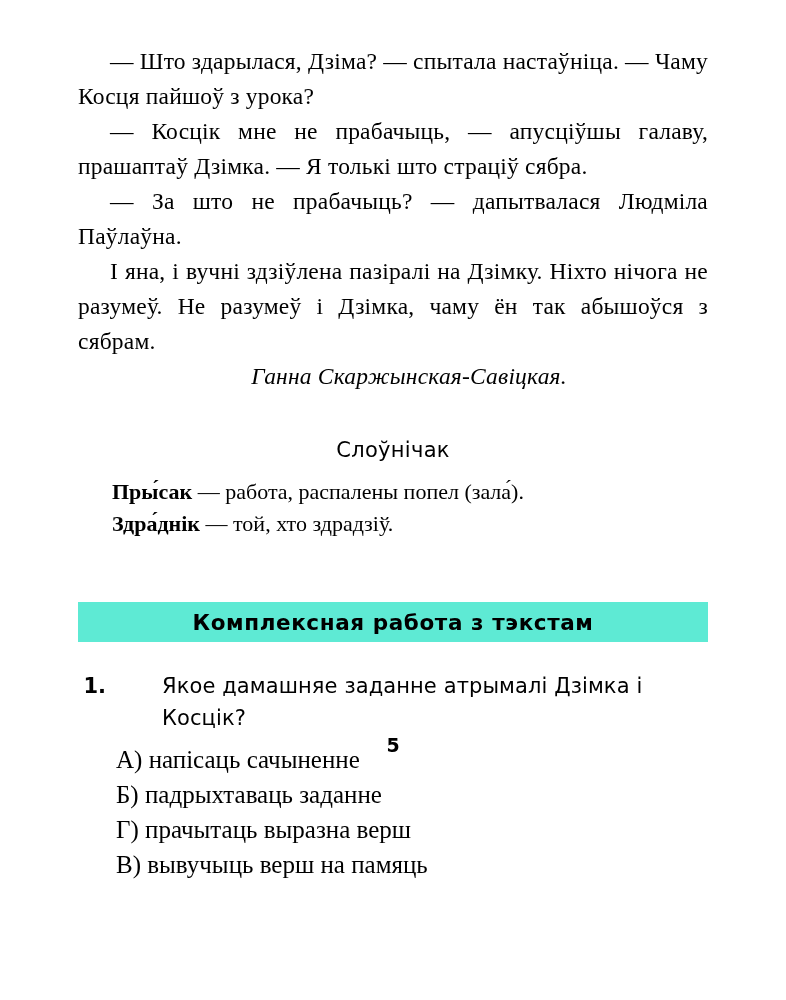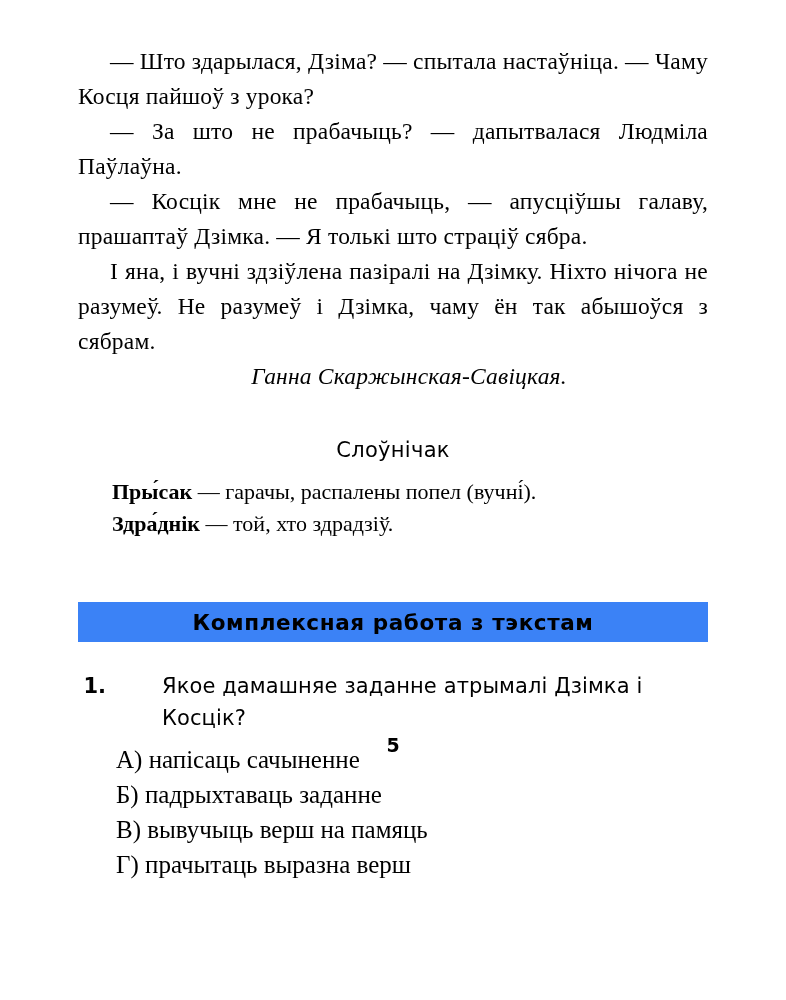--- a/index.html
+++ b/index.html
@@ -68,21 +68,21 @@
   }
   .glossary-list .term {
     font-family: Liberation Serif, serif;
     font-weight: bold;
     text-align: right;
   }
 
   
   .banner {
     margin-top: 62px;
-    background: #3b82f6;
+    background: #5eead4;
     height: 40px;
     display: flex;
     align-items: center;
     justify-content: center;
   }
   .banner-text {
     font-family: "DejaVu Sans", sans-serif;
     font-weight: bold;
     font-size: 21.5px;
     letter-spacing: 0.6px;
@@ -135,48 +135,48 @@
     font-size: 19px;
   }
 </style>
 </head>
 <body>
 
 <div class="page">
 
   <div class="story">
     <p class="dash">— Што здарылася, Дзіма? — спытала настаўніца. — Чаму Косця пайшоў з урока?</p>
+    <p class="dash">— Косцік мне не прабачыць, — апусціўшы галаву, прашаптаў Дзімка. — Я толькі што страціў сябра.</p>
     <p class="dash">— За што не прабачыць? — дапытвалася Людміла Паўлаўна.</p>
-    <p class="dash">— Косцік мне не прабачыць, — апусціўшы галаву, прашаптаў Дзімка. — Я толькі што страціў сябра.</p>
     <p>І яна, і вучні здзіўлена пазіралі на Дзімку. Ніхто нічога не разумеў. Не разумеў і Дзімка, чаму ён так абышоўся з сябрам.</p>
     <p class="attribution">Ганна Скаржынская-Савіцкая.</p>
   </div>
 
   <div class="glossary">
     <div class="glossary-title">Слоўнічак</div>
     <div class="glossary-list">
       <div>
-        <span class="term">Пры́сак</span><span> — гарачы, распалены попел (вучні́).</span>
+        <span class="term">Пры́сак</span><span> — работа, распалены попел (зала́).</span>
       </div>
       <div>
         <span class="term">Здра́днік</span><span> — той, хто здрадзіў.</span>
       </div>
     </div>
   </div>
 
   <div class="banner">
     <span class="banner-text">Комплексная работа з тэкстам</span>
   </div>
 
   <div class="task">
     <div class="task-num">1.</div>
     <div class="task-text">Якое дамашняе заданне атрымалі Дзімка і Косцік?</div>
   </div>
 
   <div class="options">
     <div class="opt">А) напісаць сачыненне</div>
     <div class="opt">Б) падрыхтаваць заданне</div>
+    <div class="opt">Г) прачытаць выразна верш</div>
     <div class="opt">В) вывучыць верш на памяць</div>
-    <div class="opt">Г) прачытаць выразна верш</div>
   </div>
 
   <div class="page-number">5</div>
 </div>
 
 </body></html>

